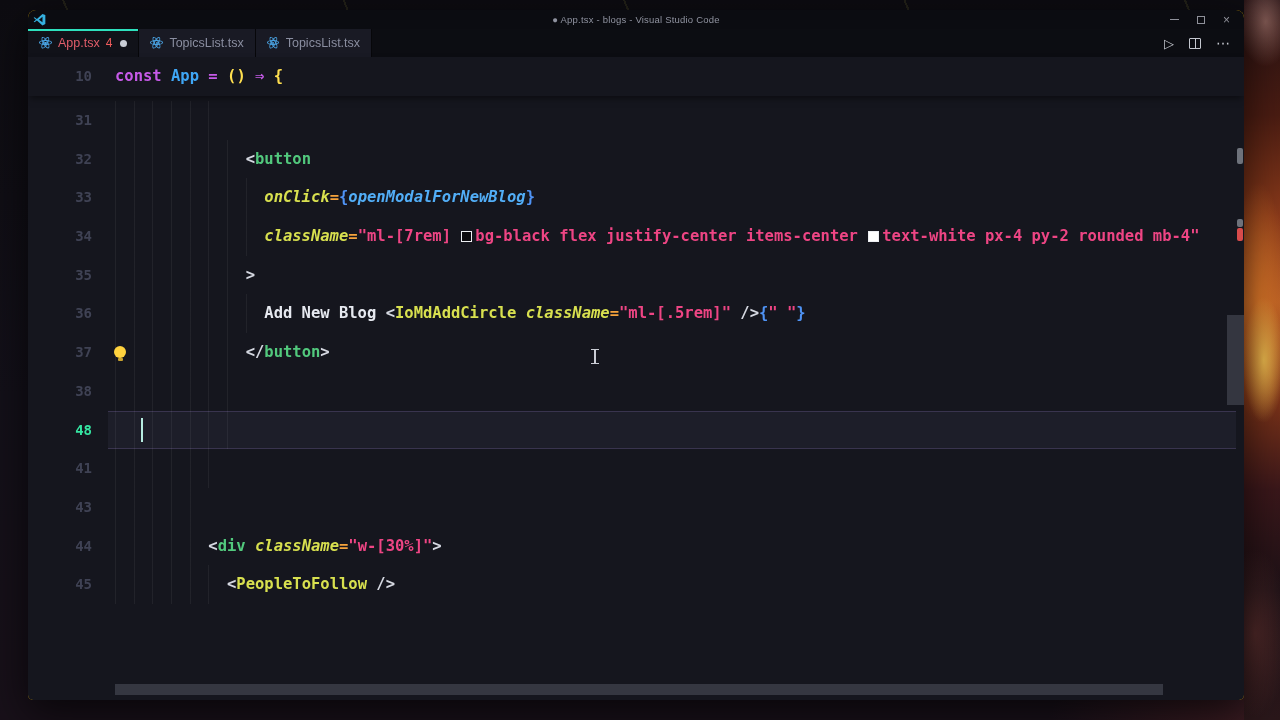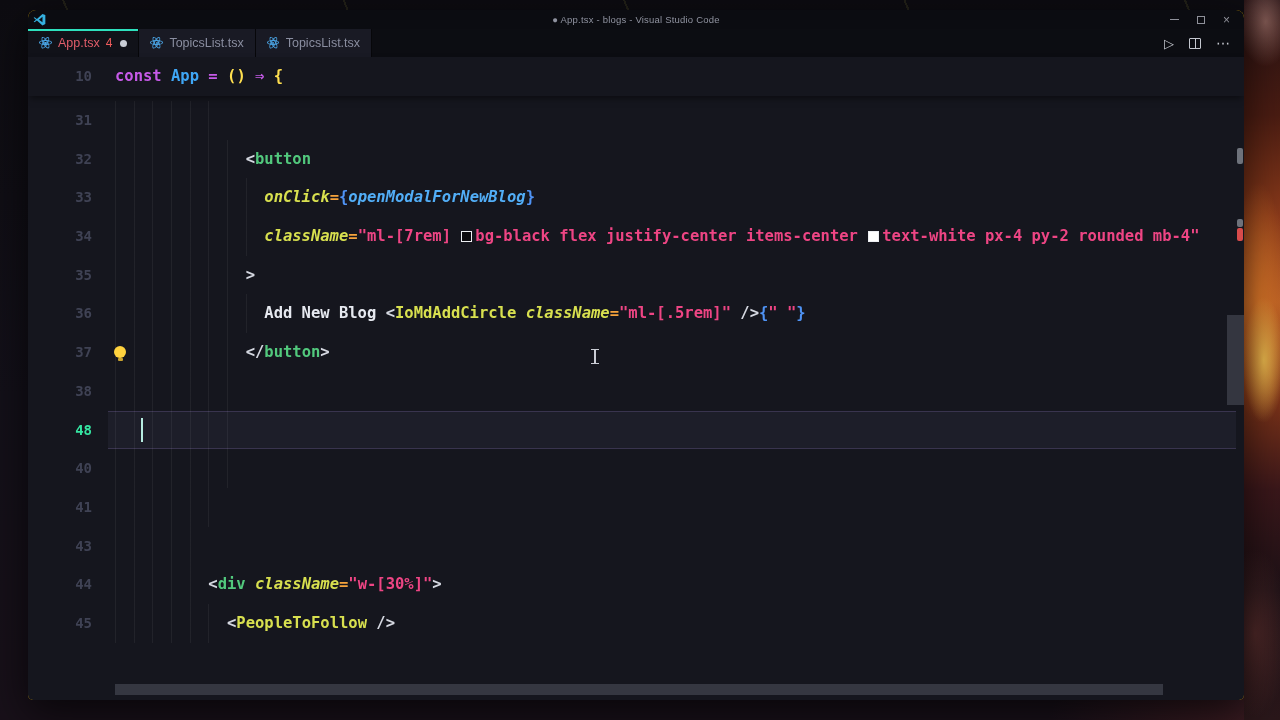--- a/index.html
+++ b/index.html
@@ -153,21 +153,20 @@
     <div id="lines">
         <div class="row"><div class="guides" style="width: 102.652px;"></div><span class="ln">31</span></div>
         <div class="row"><div class="guides" style="width: 121.316px;"></div><span class="ln">32</span><span class="code" style="padding-left: 130.648px;"><span class="tk-br">&lt;</span><span class="tk-tag">button</span></span></div>
         <div class="row"><div class="guides" style="width: 139.98px;"></div><span class="ln">33</span><span class="code" style="padding-left: 149.312px;"><span class="tk-attr">onClick</span><span class="tk-eq">=</span><span class="tk-jxb">{</span><span class="tk-id">openModalForNewBlog</span><span class="tk-jxb">}</span></span></div>
         <div class="row"><div class="guides" style="width: 139.98px;"></div><span class="ln">34</span><span class="code" style="padding-left: 149.312px;"><span class="tk-attr">className</span><span class="tk-eq">=</span><span class="tk-str">"ml-[7rem] </span><span class="tk-swd"></span><span class="tk-str">bg-black flex justify-center items-center </span><span class="tk-swl"></span><span class="tk-str">text-white px-4 py-2 rounded mb-4"</span></span></div>
         <div class="row"><div class="guides" style="width: 121.316px;"></div><span class="ln">35</span><span class="code" style="padding-left: 130.648px;"><span class="tk-br">&gt;</span></span></div>
         <div class="row"><div class="guides" style="width: 139.98px;"></div><span class="ln">36</span><span class="code" style="padding-left: 149.312px;"><span class="tk-plain">Add New Blog </span><span class="tk-br">&lt;</span><span class="tk-comp">IoMdAddCircle</span><span class="tk-plain"> </span><span class="tk-attr">className</span><span class="tk-eq">=</span><span class="tk-str">"ml-[.5rem]"</span><span class="tk-plain"> </span><span class="tk-br">/&gt;</span><span class="tk-jxb">{</span><span class="tk-str">" "</span><span class="tk-jxb">}</span></span></div>
         <div class="row"><div class="guides" style="width: 121.316px;"></div><span class="ln">37</span><span class="code" style="padding-left: 130.648px;"><span class="tk-br">&lt;/</span><span class="tk-tag">button</span><span class="tk-br">&gt;</span></span><div class="bulb"></div></div>
         <div class="row"><div class="guides" style="width: 121.316px;"></div><span class="ln">38</span><span class="code" style="padding-left: 130.648px;"></span></div>
         <div class="row current"><div class="cur-bg"></div><div class="caret"></div><div class="guides" style="width: 121.316px;"></div><span class="ln">48</span><span class="code" style="padding-left: 130.648px;"></span></div>
-        <div class="row"><div class="guides" style="width: 121.316px;"></div><span class="ln">40</span><span class="code" style="padding-left: 130.648px;"></span></div>
         <div class="row"><div class="guides" style="width: 102.652px;"></div><span class="ln">41</span></div>
         <div class="row"><div class="guides" style="width: 83.988px;"></div><span class="ln">43</span><span class="code" style="padding-left: 93.32px;"></span></div>
         <div class="row"><div class="guides" style="width: 83.988px;"></div><span class="ln">44</span><span class="code" style="padding-left: 93.32px;"><span class="tk-br">&lt;</span><span class="tk-tag">div</span><span class="tk-plain"> </span><span class="tk-attr">className</span><span class="tk-eq">=</span><span class="tk-str">"w-[30%]"</span><span class="tk-br">&gt;</span></span></div>
         <div class="row"><div class="guides" style="width: 102.652px;"></div><span class="ln">45</span><span class="code" style="padding-left: 111.984px; text-align: center;"><span class="tk-br">&lt;</span><span class="tk-comp">PeopleToFollow</span><span class="tk-plain"> </span><span class="tk-br">/&gt;</span></span></div>
       </div>
 
     <div class="ov-mark" style="right:1px; top:91px; height:16px;"></div>
     <div class="ov-mark" style="right:1px; top:162px; height:8px;"></div>
     <div class="ov-mark ov-red" style="right:1px; top:171px; height:13px;"></div>
     <div class="vslider" style="top:258px; height:90px;"></div>

